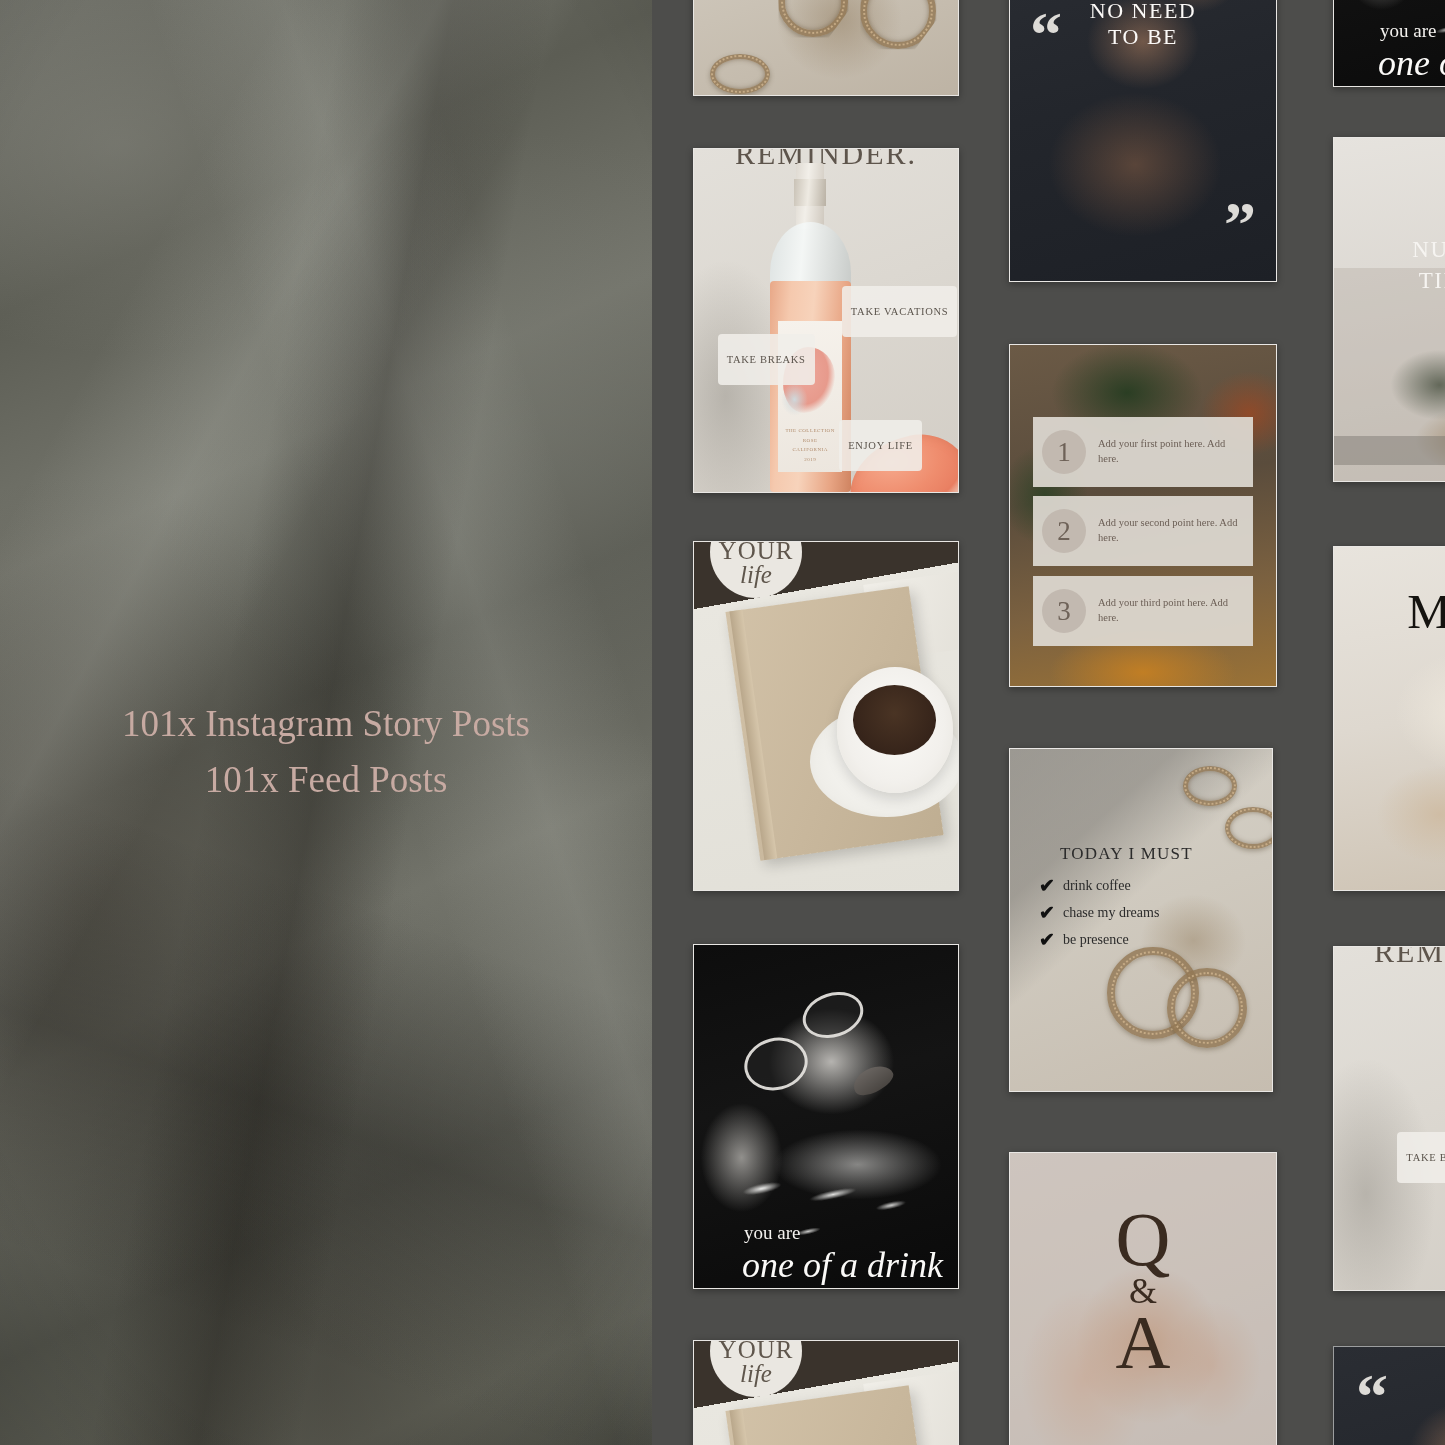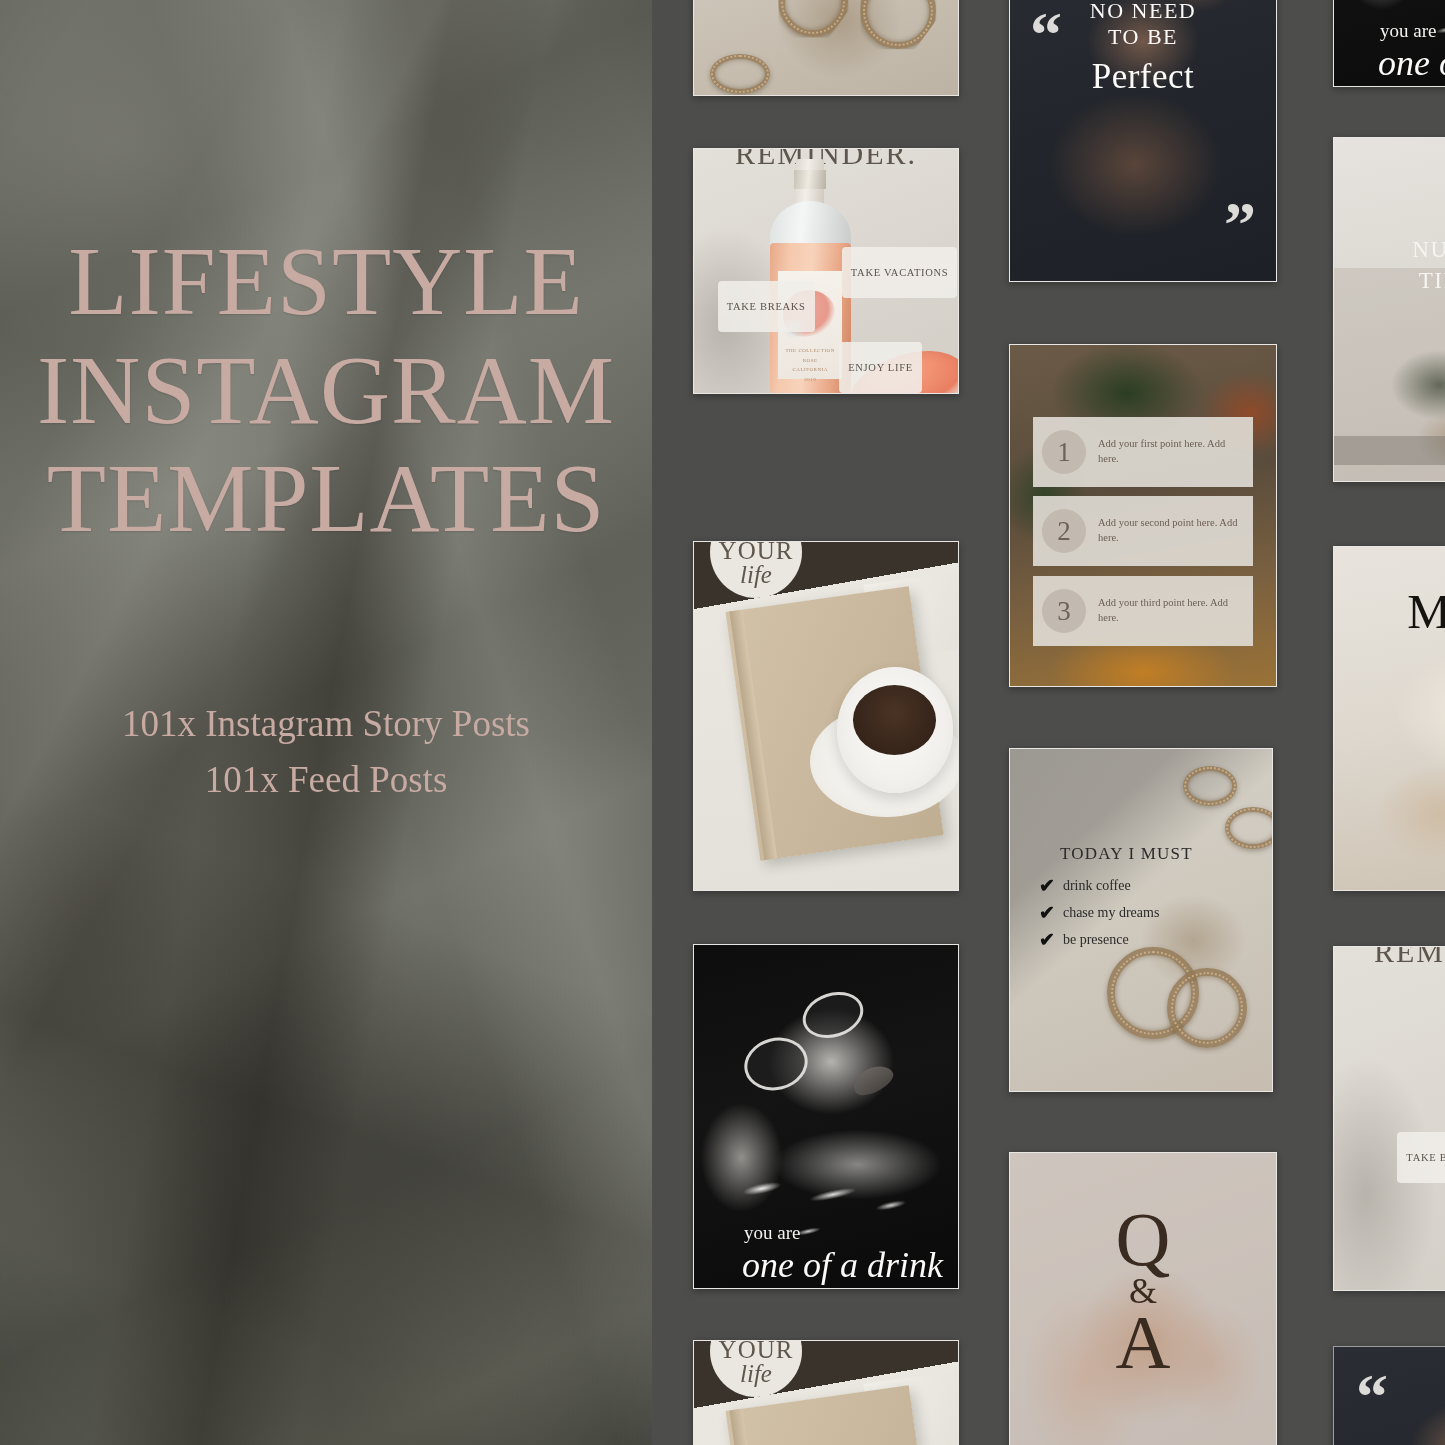--- a/index.html
+++ b/index.html
@@ -325,41 +325,36 @@
 </style>
 </head>
 <body>
 
 <div class="page">
 
   <div class="hero">
     <div class="hero-fold"></div>
     <div class="hero-vig"></div>
     <div class="hero-inner">
-      <div class="hero-title">
-        <span class="tl">LIFESTYLE</span>
-        <span class="tl">INSTAGRAM</span>
-        <span class="tl">TEMPLATES</span>
-      </div>
       <div class="hero-counts">
         <span>101x Instagram Story Posts</span>
         <span>101x Feed Posts</span>
       </div>
     </div>
   </div>
 
   <div class="card" style="left:693px; top:-196px; width:266px; height:292px;">
     <div class="photo ph-jewel">
       <div class="ring rclip" style="left:32%; top:56%; width:70px; height:70px;"></div>
       <div class="ring rclip" style="left:63%; top:58%; width:76px; height:76px;"></div>
       <div class="ring" style="left:6%; top:86%; width:60px; height:40px; border-width:5px;"></div>
     </div>
   </div>
 
-  <div class="card" style="left:693px; top:148px; width:266px; height:246px;">
+  <div class="card" style="left:693px; top:148px; width:266px; height:345px;">
     <div class="photo ph-wine">
       <div class="rem-h">REMINDER.</div>
       <div class="bottle">
         <div class="neck"></div>
         <div class="cap"></div>
         <div class="shoulder"></div>
         <div class="body"></div>
         <div class="label"></div>
         <div class="blob"></div>
         <div class="blob2"></div>
@@ -414,21 +409,20 @@
   </div>
 
   <div class="card" style="left:1009px; top:-62px; width:268px; height:344px;">
     <div class="photo ph-darkportrait">
       <div class="qmark" style="left:20px; top:72px;">“</div>
       <div class="qmark" style="right:20px; top:262px;">”</div>
       <div class="ov c-perfect-l1">
         <div>NO NEED</div>
         <div>TO BE</div>
       </div>
-      <div class="ov c-perfect-l2">Perfect</div>
     </div>
   </div>
 
   <div class="card" style="left:1009px; top:344px; width:268px; height:343px;">
     <div class="photo ph-plant">
       <div class="numrow" style="top:72px;">
         <div class="circ">1</div>
         <div class="ntext">Add your first point here. Add here.</div>
       </div>
       <div class="numrow" style="top:151px;">

